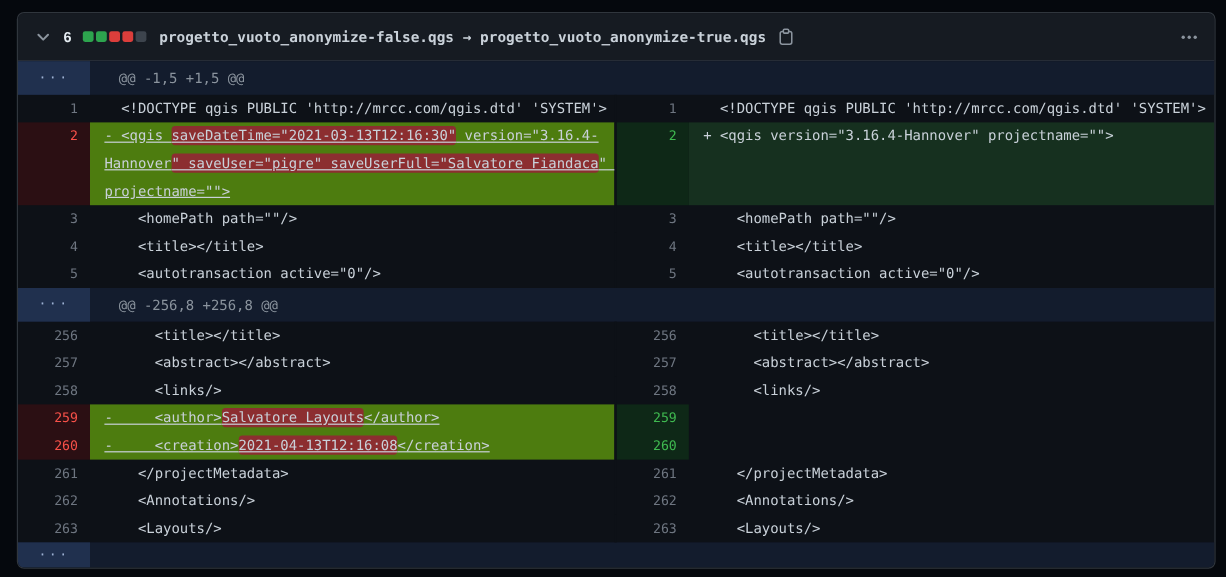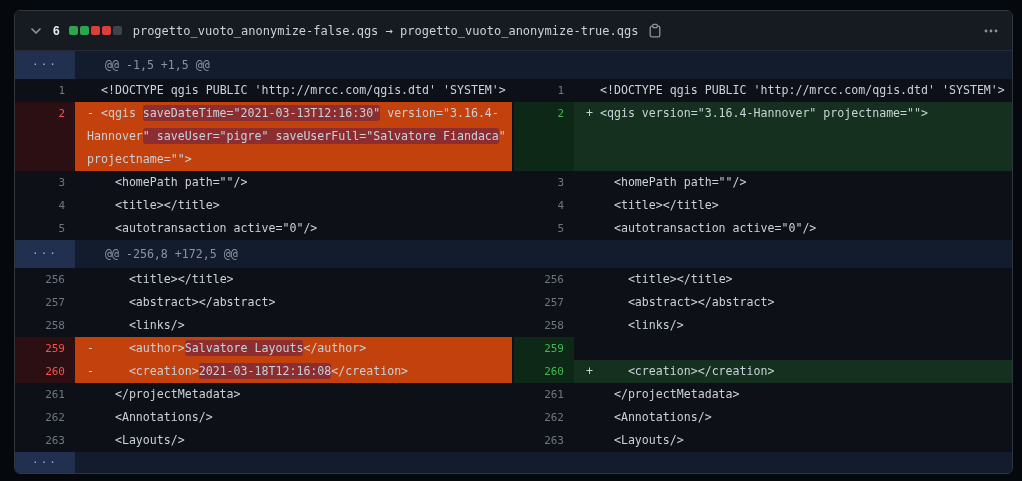--- a/index.html
+++ b/index.html
@@ -33,21 +33,21 @@
     display: inline-flex; align-items: center; justify-content: center;
     width: 18px; height: 18px;
   }
   .count {
     font-weight: 700; font-size: 12px; color: #e6edf3;
   }
   .diffstat { display: flex; gap: 2px; margin-left: 1px; }
   .ds-block { width: 9px; height: 9px; border-radius: 2px; display: inline-block; }
   .filename {
     font-family: "DejaVu Sans Mono", "Liberation Mono", monospace;
-    font-size: 12px; font-weight: 400; color: #c9d1d9;
+    font-size: 12px; font-weight: 700; color: #c9d1d9;
     margin-left: 3px;
     white-space: nowrap;
   }
   .kebab { margin-left: auto; }
   
   .diff-table {
     font-family: "DejaVu Sans Mono", "Liberation Mono", monospace;
     font-size: 11.6px; line-height: 23px;
     color: #c9d1d9;
   }
@@ -61,35 +61,35 @@
     font-size: 11px; color: #6e7681;
     cursor: pointer; user-select: none;
   }
   .code-cell {
     flex: 1; min-width: 0;
     padding: 0 4px 0 12px;
     white-space: pre-wrap;
     overflow-wrap: break-word;
   }
   .g-del { background: #2b0f13; color: #f85149; }
-  .c-del { background: #c2410c; }
+  .c-del { background: #4d7c0f; text-decoration: underline; }
   .g-add { background: #0e2817; color: #3fb950; }
   .c-add { background: #16301f; }
   .hl { border-radius: 3px; padding: 1px 0; }
   .hl-del { background: #8c2e30; }
   
   .row.hunk, .row.expander { background: #131c2d; }
   .row.hunk { height: 28px; line-height: 28px; }
   .row.expander { height: 21px; line-height: 21px; }
   .expand-cell {
     background: #20304e; color: #9db1d3;
     text-align: center; padding: 0;
     letter-spacing: 2px; font-size: 11px;
   }
-  .hunk-text { padding-left: 8px; color: #8b949e; white-space: pre; margin-left: 22px; }
+  .hunk-text { padding-left: 24px; color: #8b949e; white-space: pre; }
 </style>
 </head>
 <body>
 
 <div class="card">
   <div class="file-header">
     <button class="icon-btn">
       <span style="display:inline-flex">
         <svg width="16" height="16" viewBox="0 0 16 16">
             <path d="M4 6l4 4 4-4" stroke="currentColor" stroke-width="1.7" fill="none" stroke-linecap="round" stroke-linejoin="round"></path>
@@ -173,21 +173,21 @@
           <div class="gutter">5</div>
           <div class="code-cell"><span>    &lt;autotransaction active="0"/&gt;</span></div>
         </div>
         <div class="side right">
           <div class="gutter">5</div>
           <div class="code-cell"><span>    &lt;autotransaction active="0"/&gt;</span></div>
         </div>
       </div>
       <div class="row hunk">
         <div class="gutter expand-cell">···</div>
-        <div class="hunk-text">@@ -256,8 +172,5 @@</div>
+        <div class="hunk-text">@@ -256,8 +256,8 @@</div>
       </div>
       <div class="row code">
         <div class="side left">
           <div class="gutter">256</div>
           <div class="code-cell"><span>      &lt;title&gt;&lt;/title&gt;</span></div>
         </div>
         <div class="side right">
           <div class="gutter">256</div>
           <div class="code-cell"><span>      &lt;title&gt;&lt;/title&gt;</span></div>
         </div>
@@ -217,25 +217,24 @@
           <div class="gutter g-del">259</div>
           <div class="code-cell c-del"><span>-     &lt;author&gt;</span><span class="hl hl-del">Salvatore Layouts</span><span>&lt;/author&gt;</span></div>
         </div>
         <div class="side right">
           <div class="gutter g-add">259</div>
         </div>
       </div>
       <div class="row code">
         <div class="side left">
           <div class="gutter g-del">260</div>
-          <div class="code-cell c-del"><span>-     &lt;creation&gt;</span><span class="hl hl-del">2021-03-18T12:16:08</span><span>&lt;/creation&gt;</span></div>
+          <div class="code-cell c-del"><span>-     &lt;creation&gt;</span><span class="hl hl-del">2021-04-13T12:16:08</span><span>&lt;/creation&gt;</span></div>
         </div>
         <div class="side right">
           <div class="gutter g-add">260</div>
-          <div class="code-cell c-add"><span>+     &lt;creation&gt;&lt;/creation&gt;</span></div>
         </div>
       </div>
       <div class="row code">
         <div class="side left">
           <div class="gutter">261</div>
           <div class="code-cell"><span>    &lt;/projectMetadata&gt;</span></div>
         </div>
         <div class="side right">
           <div class="gutter">261</div>
           <div class="code-cell"><span>    &lt;/projectMetadata&gt;</span></div>

